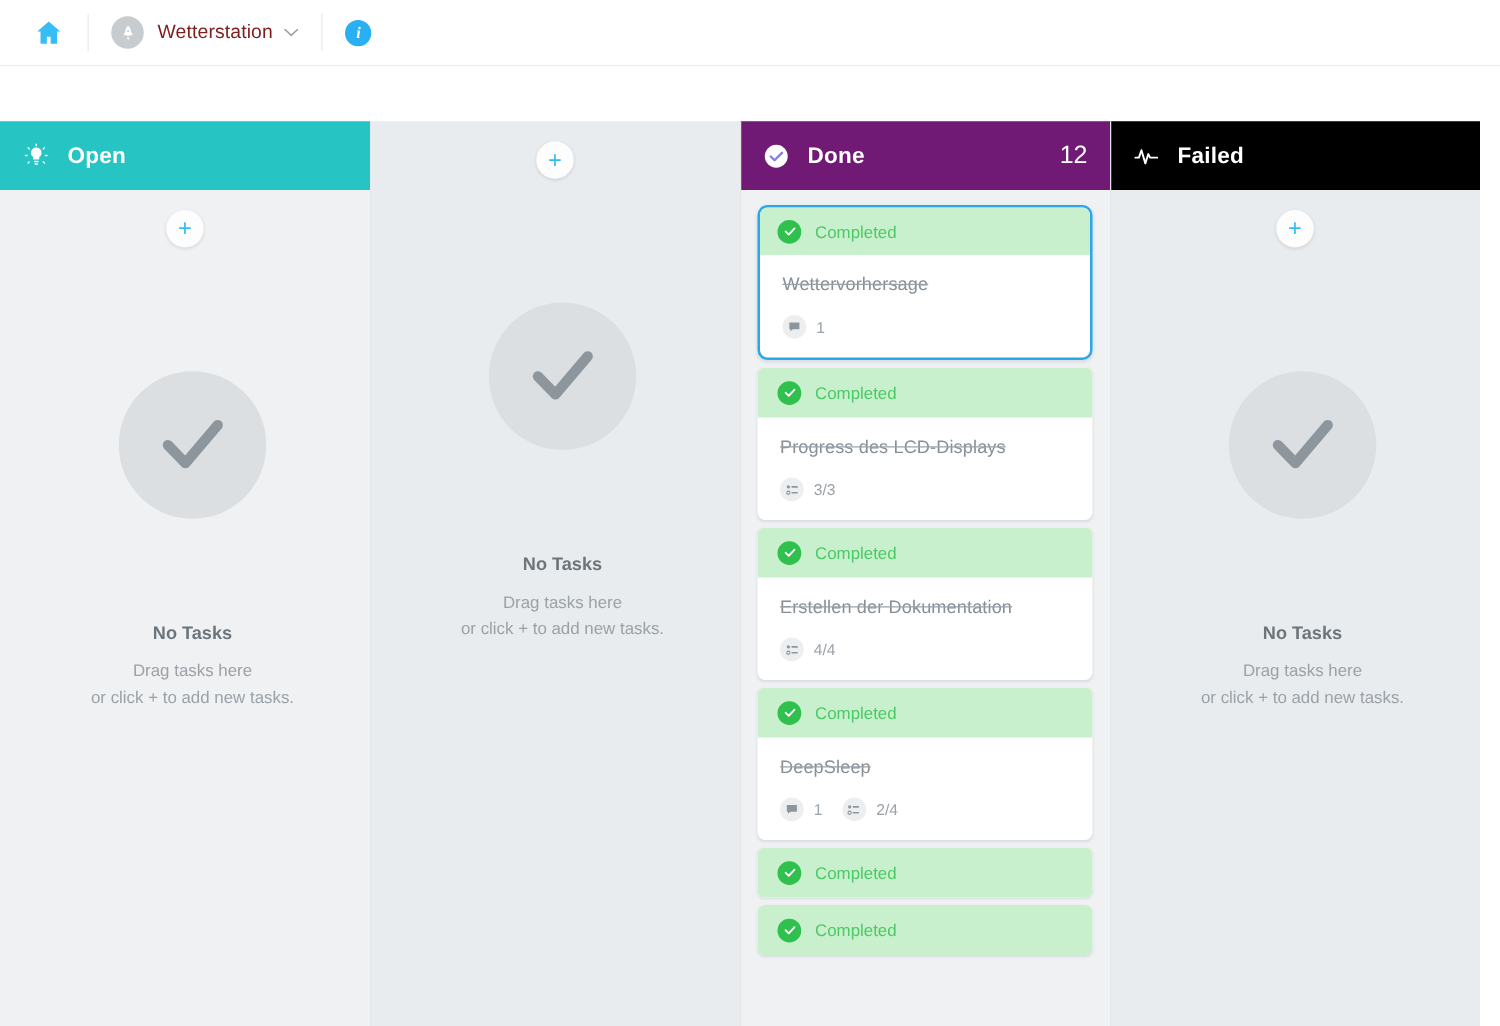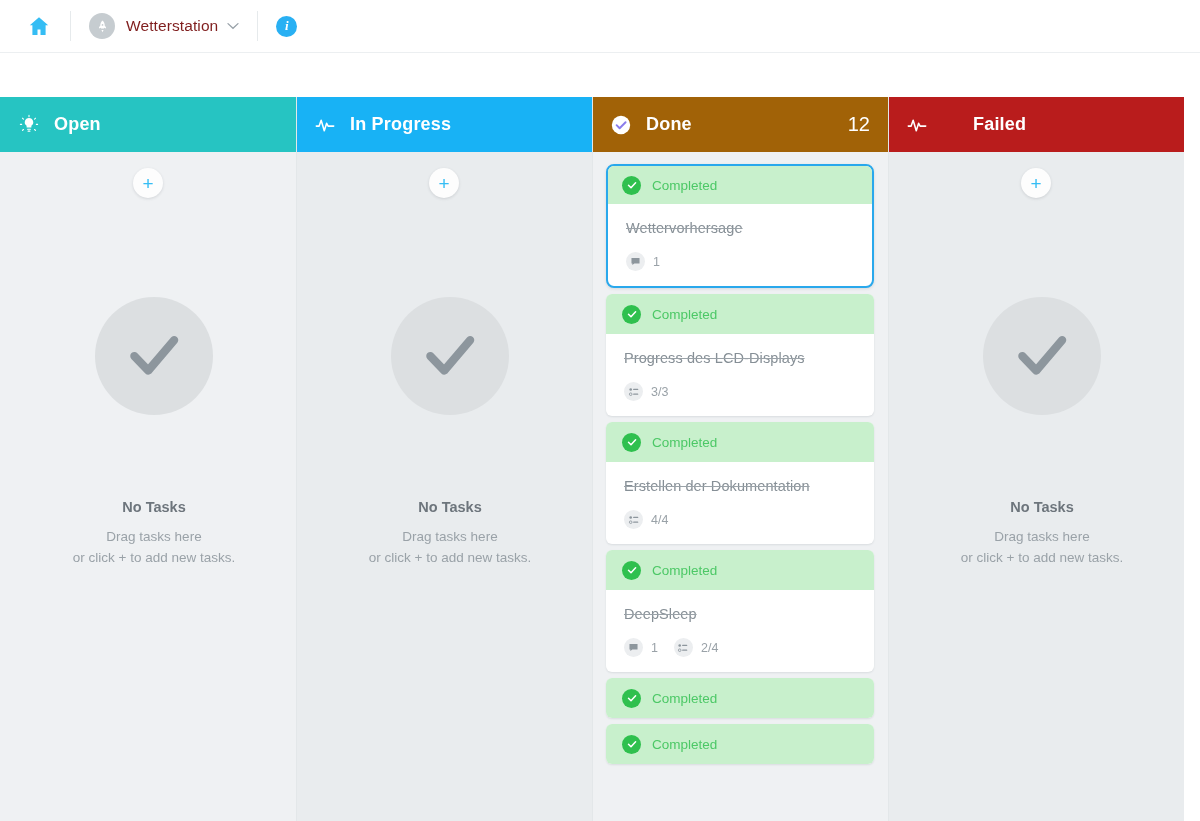--- a/index.html
+++ b/index.html
@@ -172,45 +172,39 @@
             <span><svg viewBox="0 0 24 24" width="62" height="62">
                 <path d="M4.4 12.8 9.8 18.4 19.8 6.6" stroke="#8d969d" stroke-width="3.2" fill="none" stroke-linecap="round" stroke-linejoin="round"></path>
               </svg></span>
           </div>
           <div class="empty-title">No Tasks</div>
           <div class="empty-sub">Drag tasks here<br>or click + to add new tasks.</div>
         </div>
       </div>
     </div>
     <div class="column">
-      <div class="col-head" style="background: rgb(24, 178, 245);">
-        <span class="hicon"><svg viewBox="0 0 24 24" width="22" height="22">
-            <path d="M2.5 13.2h3.1l2.2-6.4 3.4 11.4 2.6-8.1 1.6 3.1h6.1" stroke="#ffffff" stroke-width="1.7" fill="none" stroke-linecap="round" stroke-linejoin="round"></path>
-          </svg></span>
-        <span class="col-title">In Progress</span>
-      </div>
       <div class="col-body">
         <div class="add-row">
           <div class="add-btn">
             <span>+</span>
           </div>
         </div>
         <div class="empty">
           <div class="empty-circle">
             <span><svg viewBox="0 0 24 24" width="62" height="62">
                 <path d="M4.4 12.8 9.8 18.4 19.8 6.6" stroke="#8d969d" stroke-width="3.2" fill="none" stroke-linecap="round" stroke-linejoin="round"></path>
               </svg></span>
           </div>
           <div class="empty-title">No Tasks</div>
           <div class="empty-sub">Drag tasks here<br>or click + to add new tasks.</div>
         </div>
       </div>
     </div>
     <div class="column">
-      <div class="col-head" style="background: #a16207;">
+      <div class="col-head" style="background: #701a75;">
         <span class="hicon"><svg viewBox="0 0 24 24" width="22" height="22">
             <circle cx="12" cy="12" r="10" fill="#ffffff"></circle>
             <path d="M7.2 12.2 10.5 15.5 17 9" stroke="#8a7ceb" stroke-width="2.1" fill="none" stroke-linecap="round" stroke-linejoin="round"></path>
           </svg></span>
         <span class="col-title">Done</span>
         <span class="col-count">12</span>
       </div>
       <div class="col-body">
         <div class="cards">
           <div class="card selected">
@@ -339,21 +333,21 @@
                   <path d="M5 12.4 10 17.4 19.2 7.4" stroke="#ffffff" stroke-width="3" fill="none" stroke-linecap="round" stroke-linejoin="round"></path>
                 </svg>
               </span>
               <span class="banner-text">Completed</span>
             </div>
           </div>
         </div>
       </div>
     </div>
     <div class="column">
-      <div class="col-head" style="background: #b91c1c; gap: 31px;">
+      <div class="col-head" style="background: #000000;">
         <span class="hicon"><svg viewBox="0 0 24 24" width="22" height="22">
             <path d="M2.5 13.2h3.1l2.2-6.4 3.4 11.4 2.6-8.1 1.6 3.1h6.1" stroke="#ffffff" stroke-width="1.7" fill="none" stroke-linecap="round" stroke-linejoin="round"></path>
           </svg></span>
         <span class="col-title">Failed</span>
       </div>
       <div class="col-body">
         <div class="add-row">
           <div class="add-btn">
             <span>+</span>
           </div>

